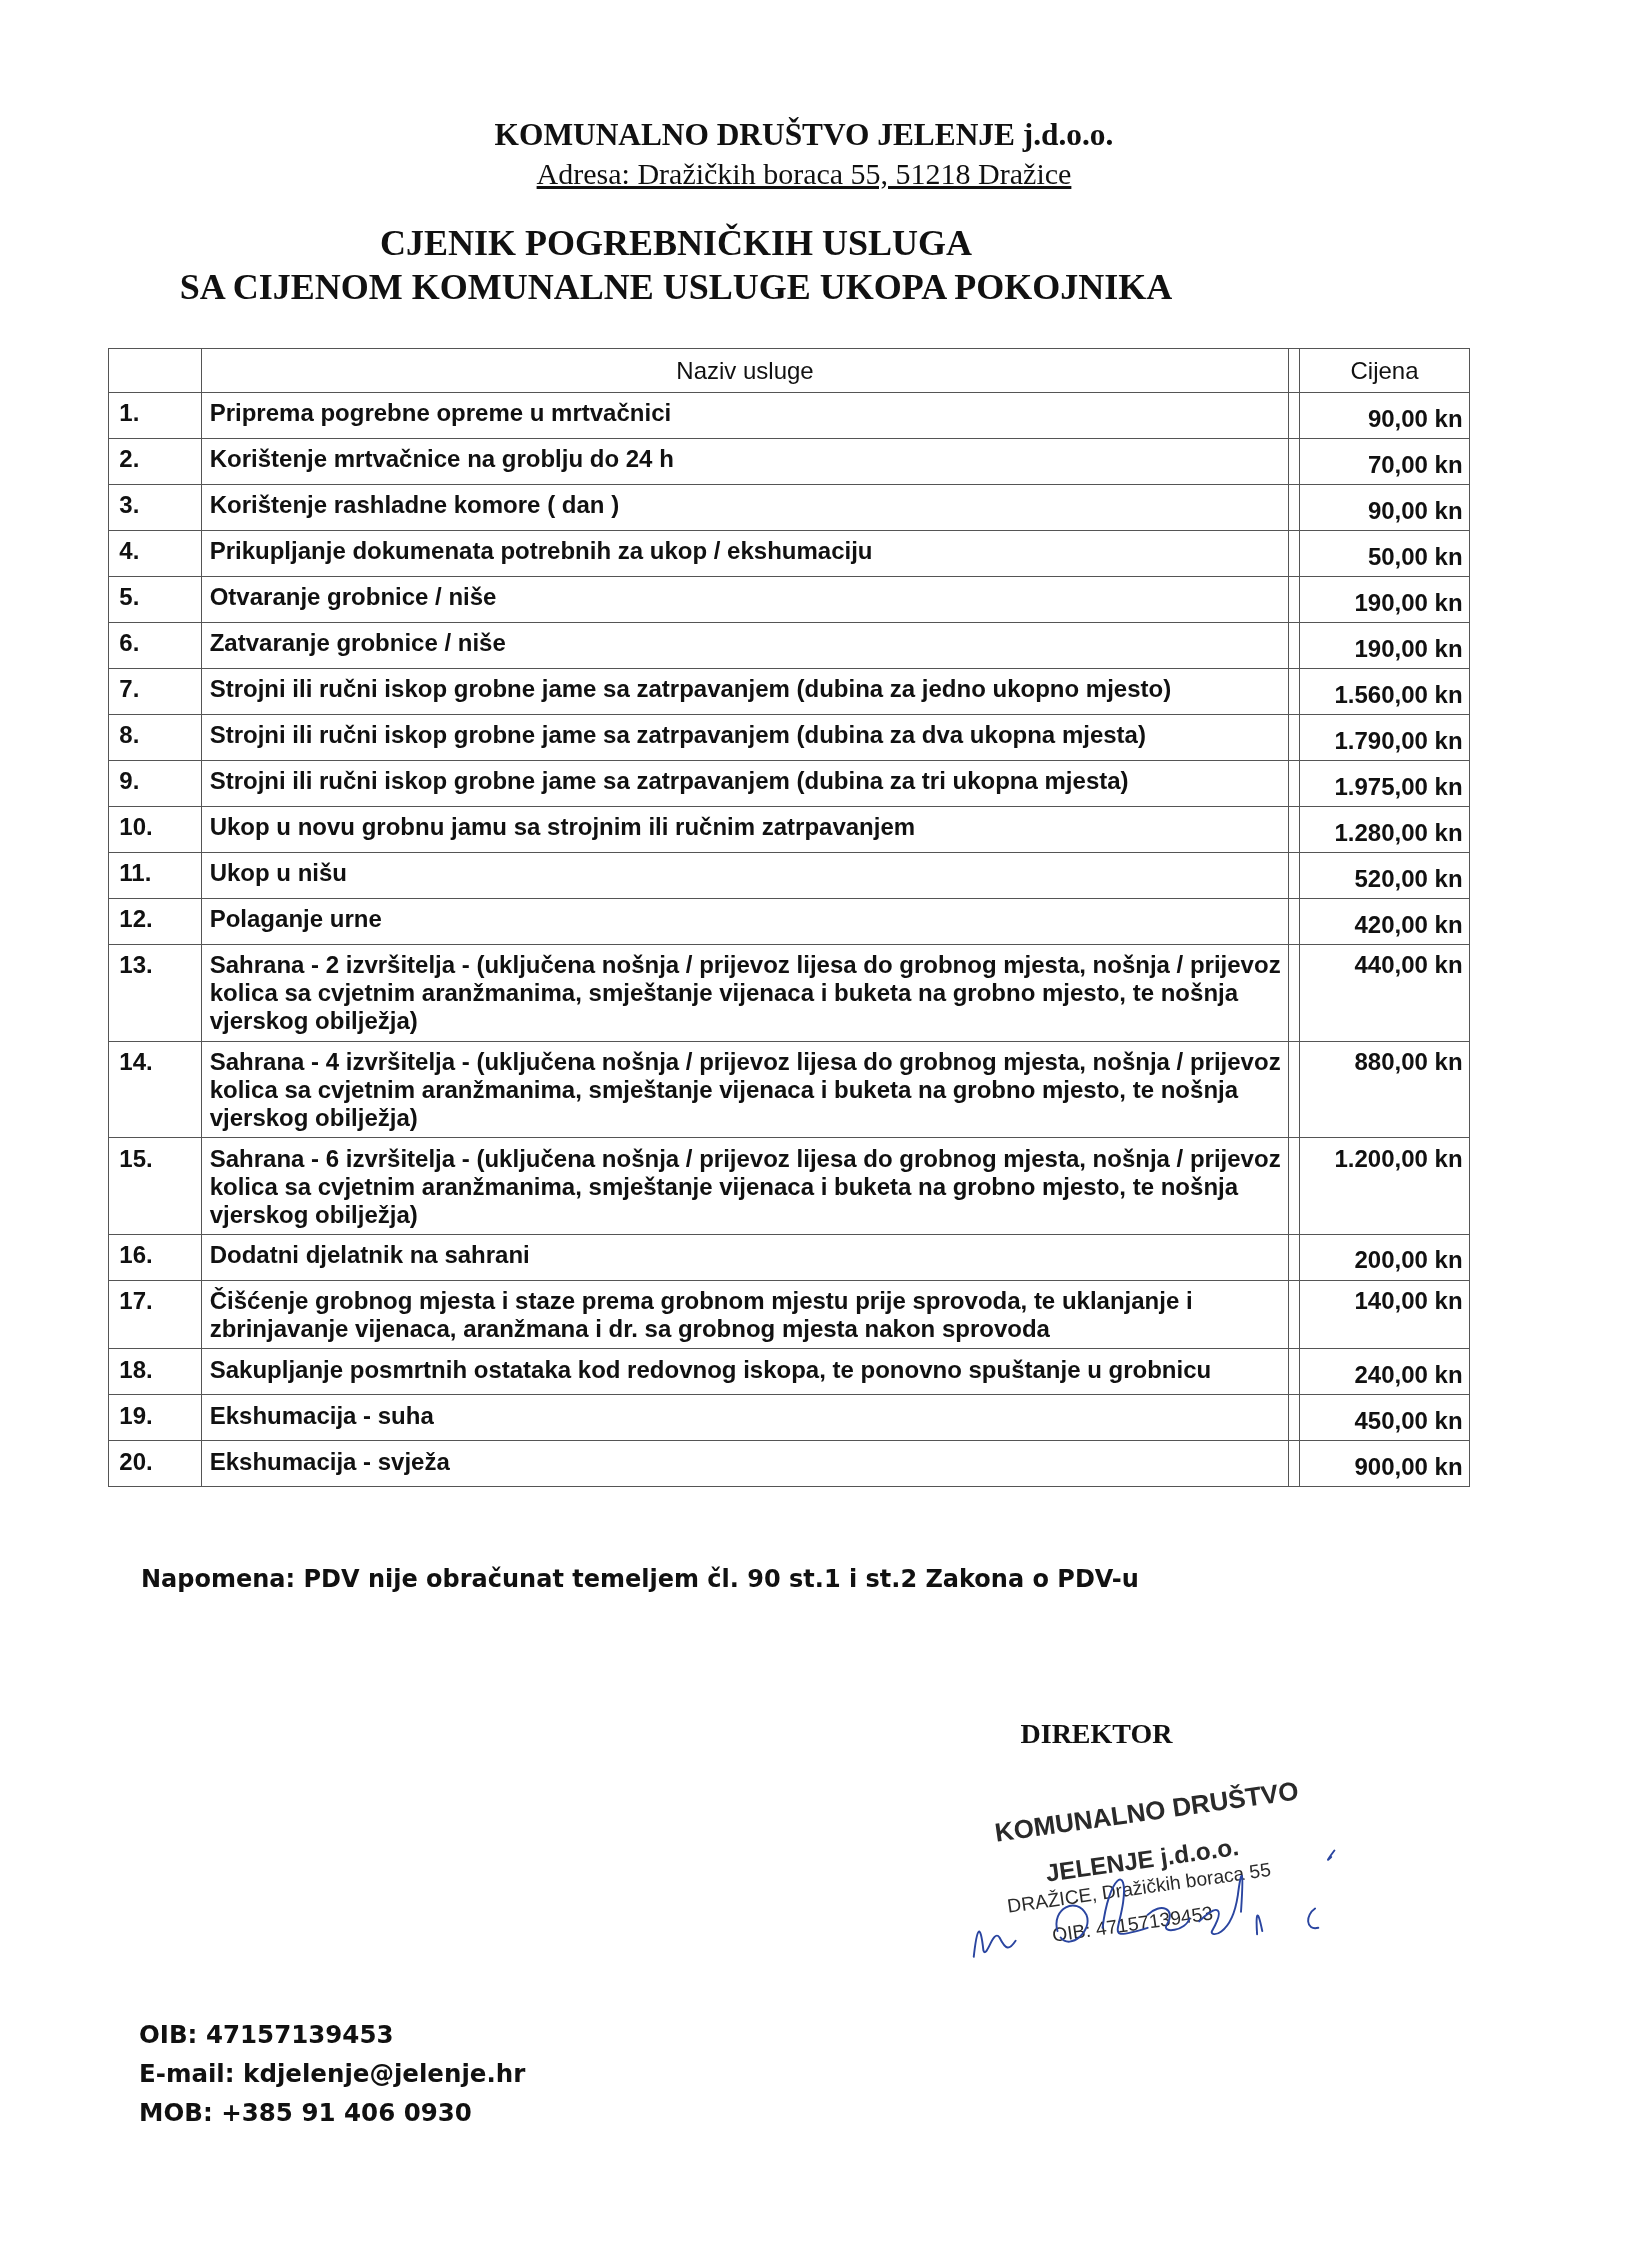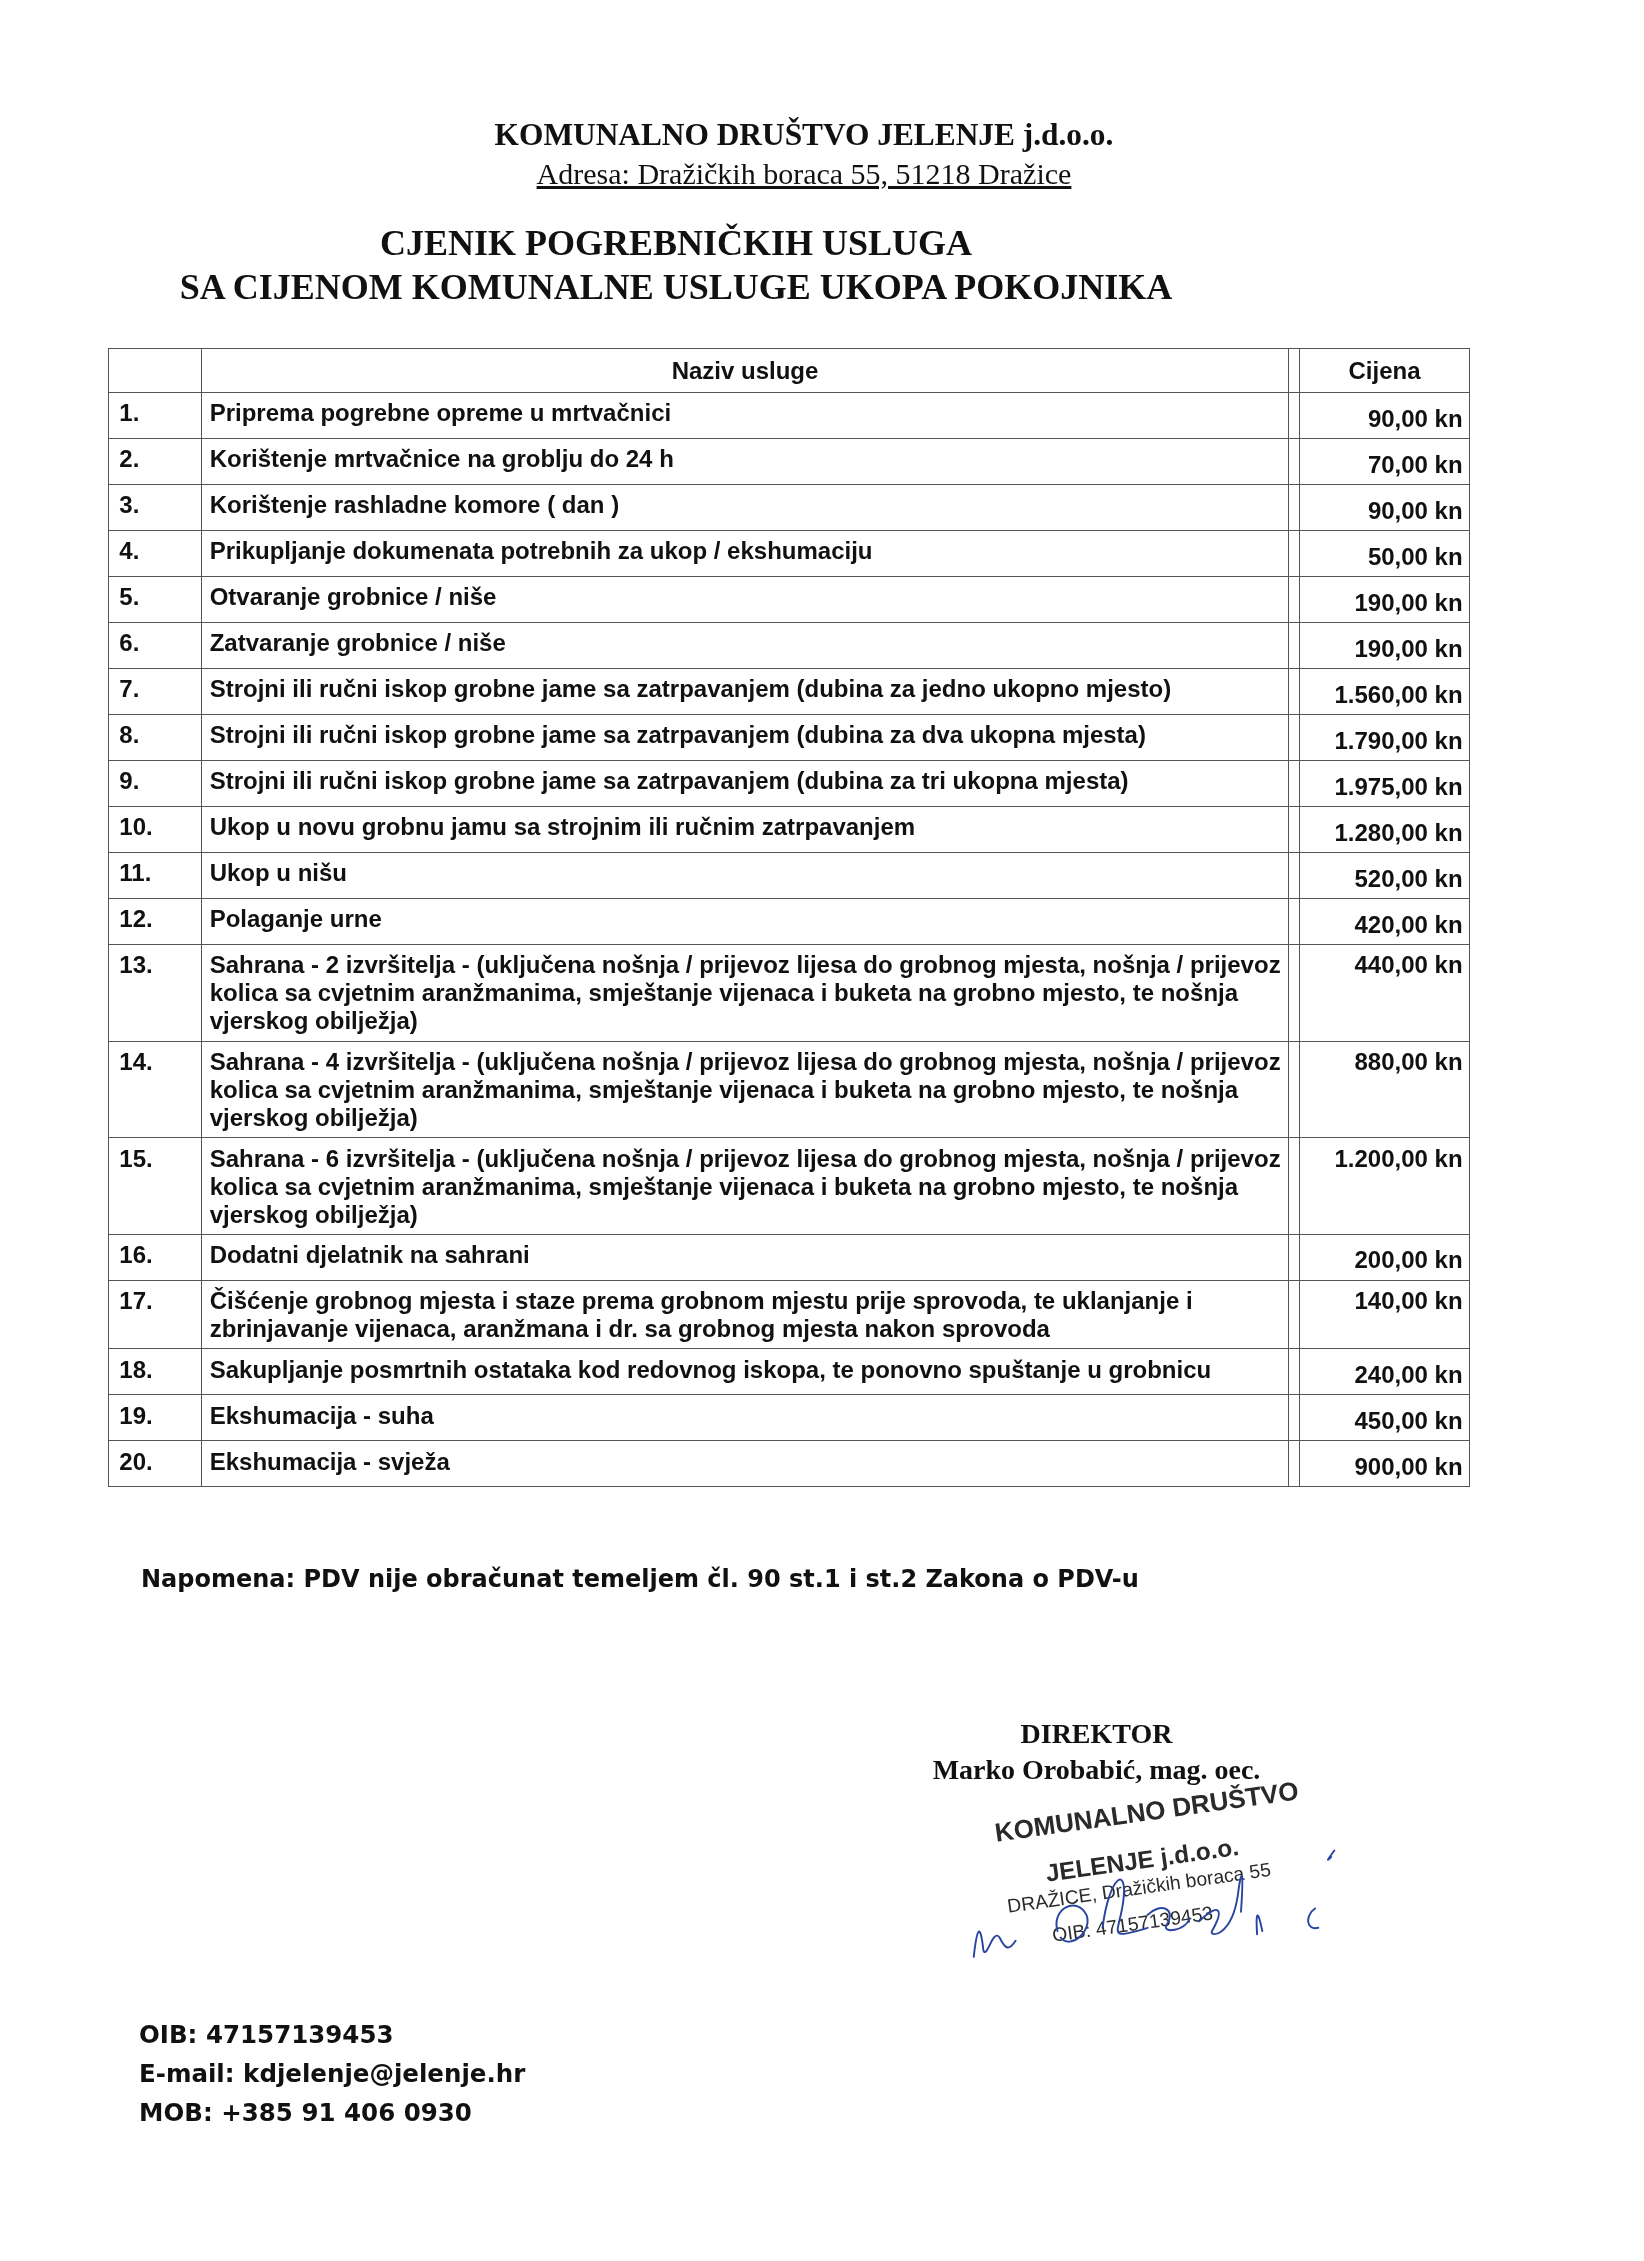--- a/index.html
+++ b/index.html
@@ -17,21 +17,21 @@
 
   #price-table {
     position: absolute; top: 348px; left: 108px; width: 1360px;
     border-collapse: collapse; table-layout: fixed;
   }
   #price-table td, #price-table th {
     border: 1.3px solid #555; padding: 0; vertical-align: top;
     font-family: "Liberation Sans", "DejaVu Sans", sans-serif;
     font-size: 24px; line-height: 28px;
   }
-  #price-table th { font-weight: bold; height: 43px; vertical-align: middle; }
+  #price-table th { font-weight: normal; height: 43px; vertical-align: middle; }
   #price-table col.c-num { width: 93px; }
   #price-table col.c-desc { width: 1087px; }
   #price-table col.c-gap { width: 11px; }
   #price-table col.c-price { width: 170px; }
   .num-cell { padding: 6.4px 0 0 10.3px !important; font-weight: bold; }
   .desc-cell { padding: 6.4px 6.4px 5.2px 7.7px !important; font-weight: bold; }
   .price-cell { padding: 11.6px 6.4px 0 0 !important; text-align: right; font-weight: bold; }
   tr.multi .price-cell { padding-top: 6.4px !important; }
   tr.row { height: 46px; }
 
@@ -201,21 +201,20 @@
         <td class="gap-cell"></td>
         <td class="price-cell">900,00 kn</td>
       </tr>
     </tbody>
 </table>
 
 <div id="note">Napomena: PDV nije obračunat temeljem čl. 90 st.1 i st.2 Zakona o PDV-u</div>
 
 <div id="director" class="serif">
   <div id="director-title">DIREKTOR</div>
-  <div id="director-name">Marko Orobabić, mag. oec.</div>
 </div>
 
 <div id="stamp" class="sans">
   <div class="s1">KOMUNALNO DRUŠTVO</div>
   <div class="s2">JELENJE j.d.o.o.</div>
   <div class="s3">DRAŽICE, Dražičkih boraca 55</div>
   <div class="s4">OIB: 47157139453</div>
   <svg id="signature" viewBox="0 0 640 250">
     <path id="sig-path" fill="none" stroke-width="3" stroke-linecap="round" d="M30 245 C 35 200, 40 190, 45 235 C 50 250, 60 200, 70 215 C 80 235, 85 235, 95 220
          M160 205 C 150 170, 190 150, 205 180 C 215 205, 180 235, 165 215

